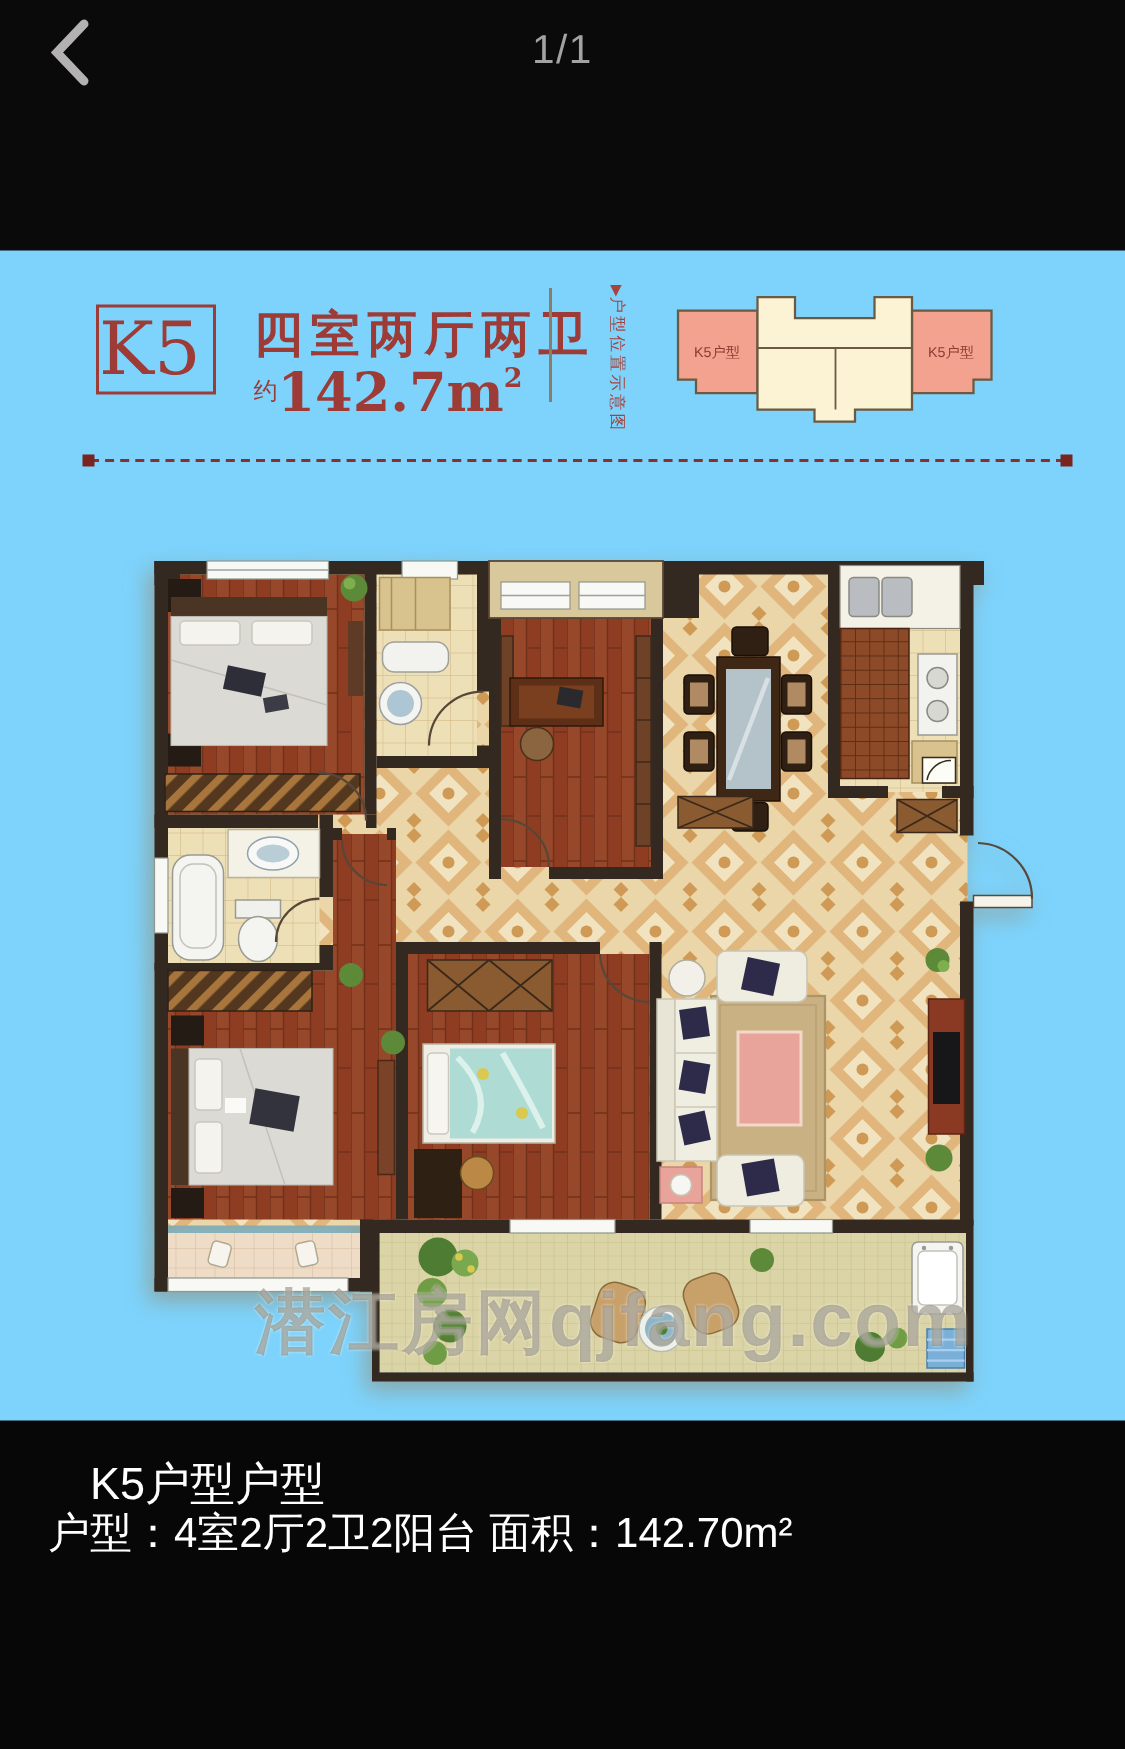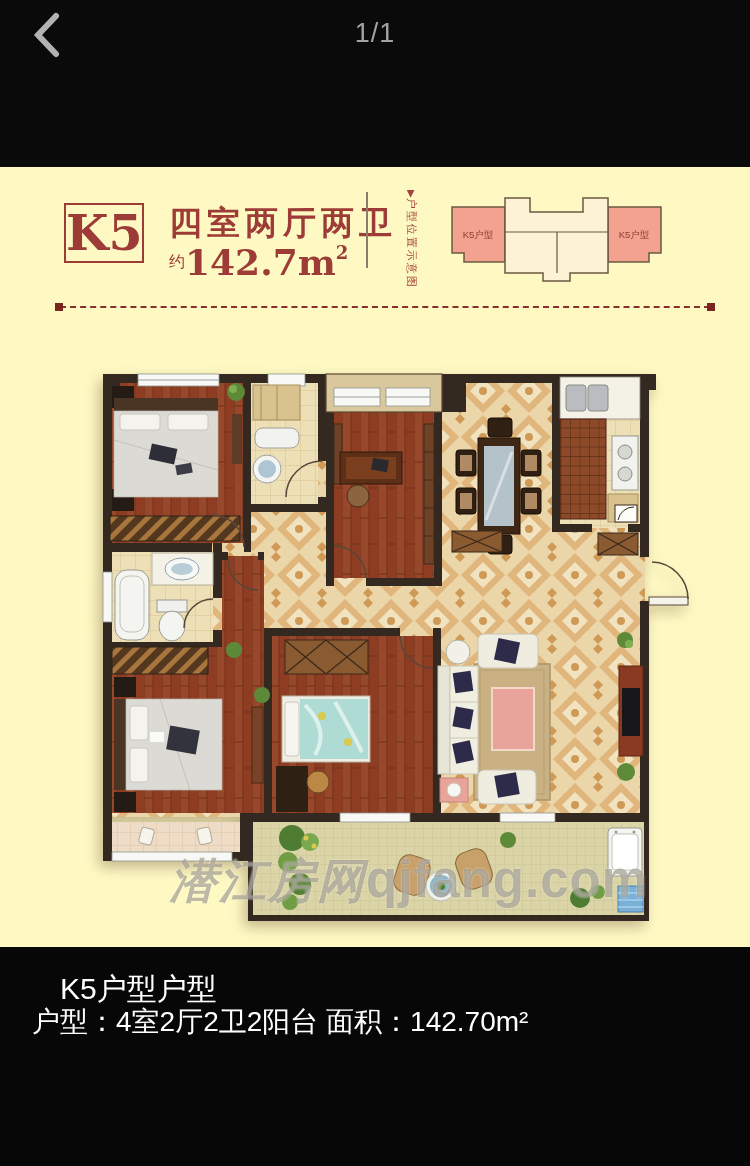--- a/index.html
+++ b/index.html
@@ -1,51 +1,51 @@
 <!DOCTYPE html>
 <html><head>
 <meta charset="utf-8">
 <style>
   html,body{margin:0;padding:0;background:#222;}
   #screen{position:relative;width:750px;height:1166px;overflow:hidden;
-    font-family:"Liberation Sans","DejaVu Sans",sans-serif;background:#fef9c3;}
+    font-family:"Liberation Sans","DejaVu Sans",sans-serif;background:#7dd3fc;}
   
   #hdr{position:absolute;left:0;top:0;width:750px;height:167px;background:#0b0a0a;}
   #back{position:absolute;left:26px;top:10px;width:44px;height:50px;cursor:pointer;}
   #pageind{position:absolute;left:0;top:18px;width:750px;text-align:center;
     color:#a3a3a3;font-size:27px;letter-spacing:1px;}
   
   #ftr{position:absolute;left:0;top:947px;width:750px;height:219px;background:#070707;color:#fff;}
   #ftr .t1{position:absolute;left:32px;top:22px;font-size:30px;margin-left:28px;}
   #ftr .t2{position:absolute;left:32px;top:56px;font-size:28px;}
   
   #k5box{position:absolute;left:64px;top:203px;width:76px;height:56px;border:2px solid #9d3b36;
-    text-align:center;line-height:56px;font-family:"DejaVu Serif","Liberation Serif",serif;
-    font-weight:bold;font-size:49px;color:#9d3b36;}
+    text-align:left;line-height:56px;font-family:"DejaVu Serif","Liberation Serif",serif;
+    font-weight:normal;font-size:49px;color:#9d3b36;}
   #layout{position:absolute;left:169px;top:201px;font-size:33px;font-weight:bold;
     color:#9d3b36;letter-spacing:5px;font-family:Liberation Serif, serif;}
   #area{position:absolute;left:169px;top:241px;color:#9d3b36;
     font-family:"DejaVu Serif","Liberation Serif",serif;}
   #area .pre{font-size:16px;vertical-align:8px;}
   #area .val{font-size:36px;font-weight:bold;}
   #area .sup{font-size:18px;font-weight:bold;vertical-align:16px;}
   #vdivider{position:absolute;left:366px;top:192px;width:2px;height:76px;background:#8c7c6a;}
   #sidelabel{position:absolute;left:399px;top:190px;width:20px;color:#a5433c;
     writing-mode:vertical-rl;text-orientation:sideways;font-size:11px;letter-spacing:2px;}
   #sidelabel .arr{font-size:10px;letter-spacing:0;}
   
   #dash{position:absolute;left:60px;top:306px;width:650px;border-top:2px dashed #8a2f2c;}
   .dashend{position:absolute;top:303px;width:8px;height:8px;background:#7a241f;}
   
   #bldg{position:absolute;left:440px;top:192px;}
   #plan{position:absolute;left:95px;top:360px;
     filter:drop-shadow(-4px 6px 7px rgba(150,130,95,.55));}
   #wm{position:absolute;left:170px;top:850px;width:440px;text-align:center;white-space:nowrap;
     font-weight:bold;color:rgba(118,110,96,.48);text-shadow:0 0 2px rgba(255,255,250,.65);}
-  #wm .cjk{font-size:47px;letter-spacing:2px;font-style:italic;}
+  #wm .cjk{font-size:47px;letter-spacing:2px;}
   #wm .latin{font-size:51px;letter-spacing:1px;}
   text{font-family:"Liberation Sans",sans-serif;}
 </style>
 </head>
 <body>
 
 <div id="screen">
 
   <div id="hdr">
     <div id="back">

